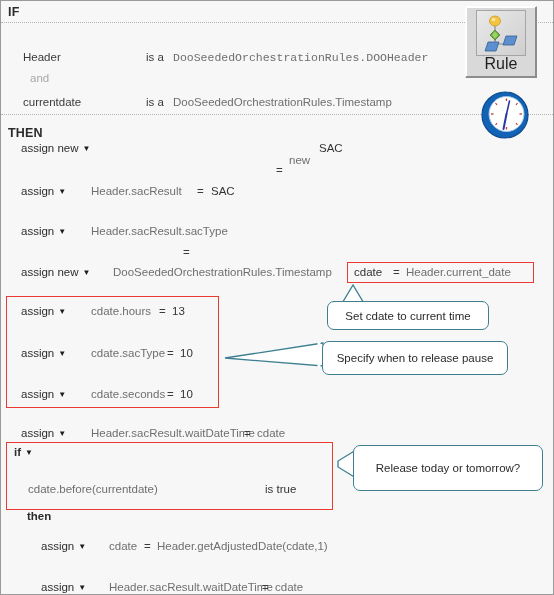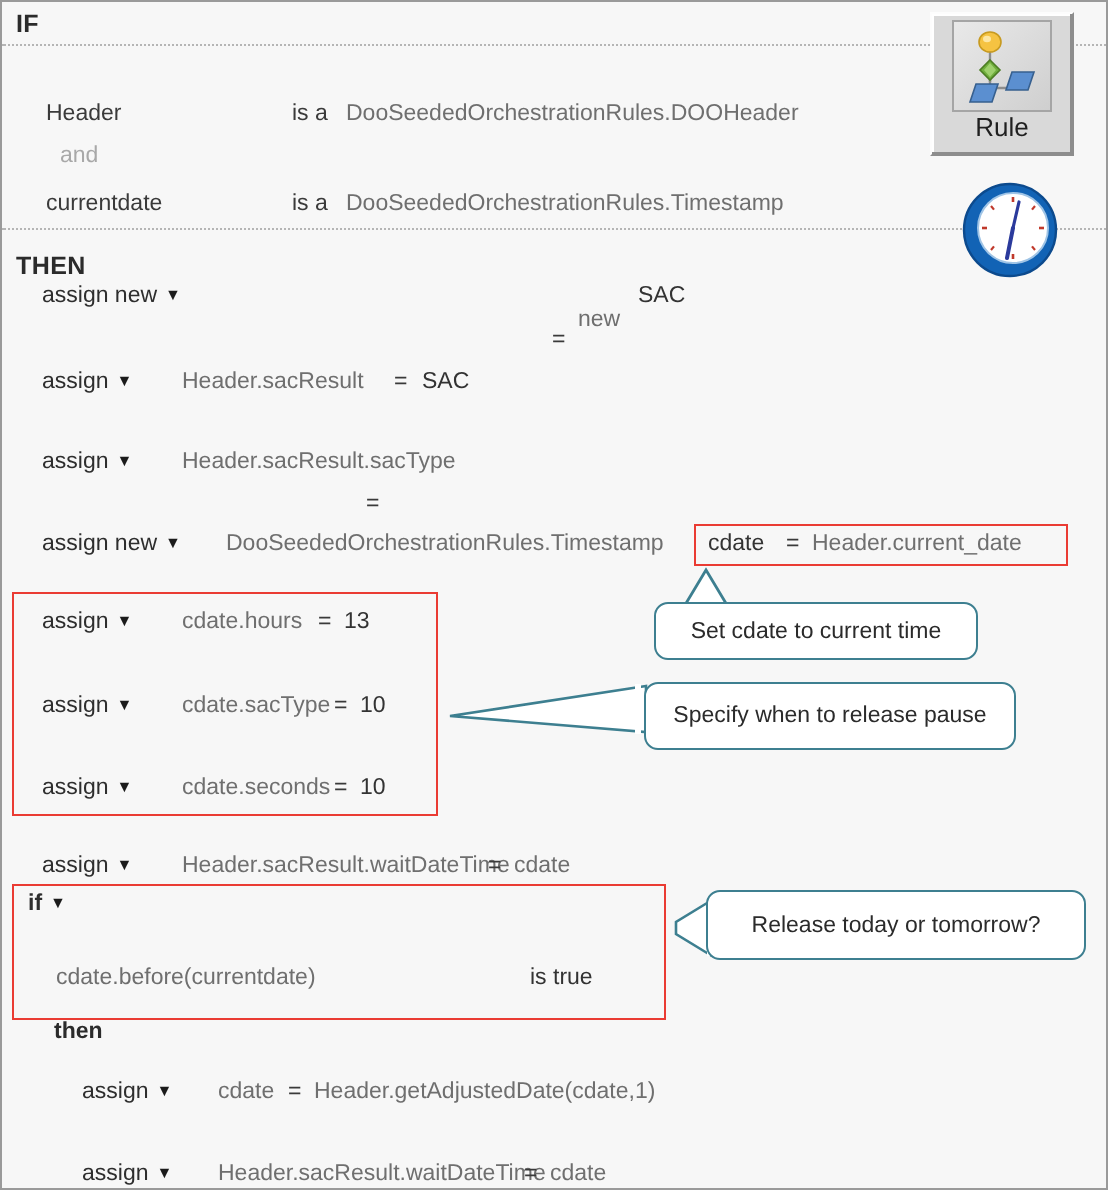--- a/index.html
+++ b/index.html
@@ -95,21 +95,21 @@
     padding-top: 3px;
   }
   .rule-glyph {
     width: 48px;
     height: 44px;
     background: linear-gradient(135deg,#e9e9e9 0%, #cfcfcf 100%);
     border: 1px solid #a5a5a5;
     position: relative;
   }
   .rule-label {
-    font-size: 13px;
+    font-size: 16px;
     color: #1f1f1f;
     line-height: 14px;
     margin-top: 1px;
   }
 
   
   .clock-wrap { position: absolute; }
 
   svg { display: block; overflow: visible; }
   .ptr { position: absolute; pointer-events: none; }
@@ -118,21 +118,21 @@
 <body>
 
 <div id="screen">
 
   <div class="abs kw" style="left:7px; top:4px;">IF</div>
 
   <div class="dotted-rule" style="top:21px;"></div>
 
   <div class="abs" style="left:22px; top:50px;">Header</div>
   <div class="abs" style="left:145px; top:50px;">is a</div>
-  <div class="abs lbl-type" style="left:172px; top:50px;">DooSeededOrchestrationRules.DOOHeader</div>
+  <div class="abs lbl-type" style="left:172px; top:50px;font-family:Liberation Mono, monospace;">DooSeededOrchestrationRules.DOOHeader</div>
 
   <div class="abs lbl-faint" style="left:29px; top:71px;">and</div>
 
   <div class="abs" style="left:22px; top:95px;">currentdate</div>
   <div class="abs" style="left:145px; top:95px;">is a</div>
   <div class="abs lbl-type" style="left:172px; top:95px;">DooSeededOrchestrationRules.Timestamp</div>
 
   <div class="dotted-rule" style="top:113px;"></div>
 
   <div class="rule-btn" style="left:464px; top:5px; width:72px; height:72px;">
@@ -272,15 +272,15 @@
   <svg class="ptr" style="left:222px; top:338px;" width="102" height="34">
     <path d="M100 4 L2 19 L100 27 Z" fill="#ffffff" stroke="#3d7f90" stroke-width="1.3"></path>
     <line x1="96" y1="3" x2="96" y2="28" stroke="#ffffff" stroke-width="3"></line>
   </svg>
   <div class="callout" style="left:321px; top:340px; width:186px; height:34px;">Specify when to release pause</div>
 
   <svg class="ptr" style="left:331px; top:446px;" width="26" height="38">
     <path d="M24 3 L6 14 L6 20 L24 31" fill="#ffffff" stroke="#3d7f90" stroke-width="1.3"></path>
     <line x1="23" y1="3" x2="23" y2="31" stroke="#ffffff" stroke-width="3"></line>
   </svg>
-  <div class="callout" style="left:352px; top:444px; width:190px; height:35px;">Release today or tomorrow?</div>
+  <div class="callout" style="left:352px; top:444px; width:190px; height:46px;">Release today or tomorrow?</div>
 
 </div>
 
 </body></html>

